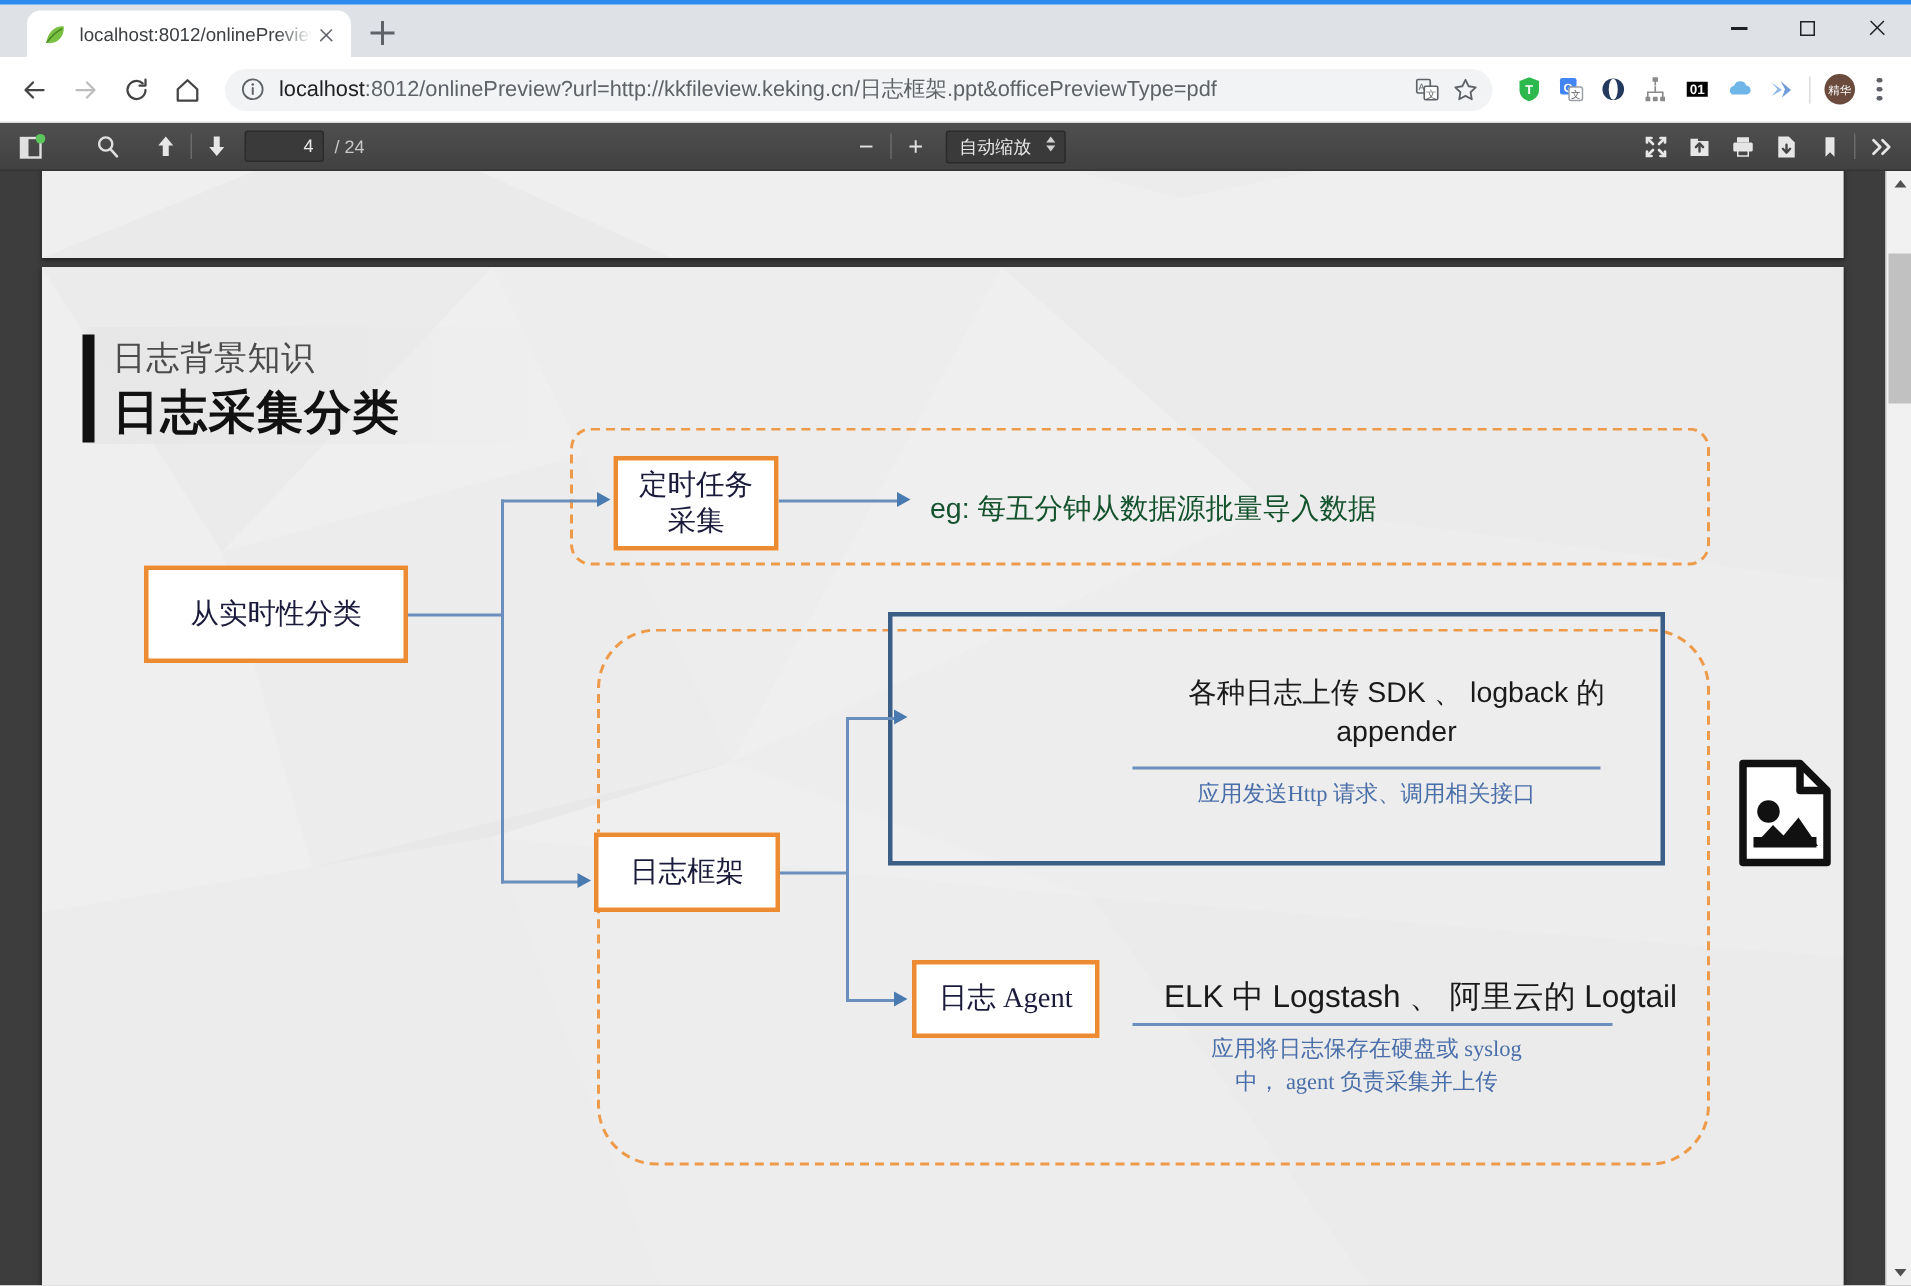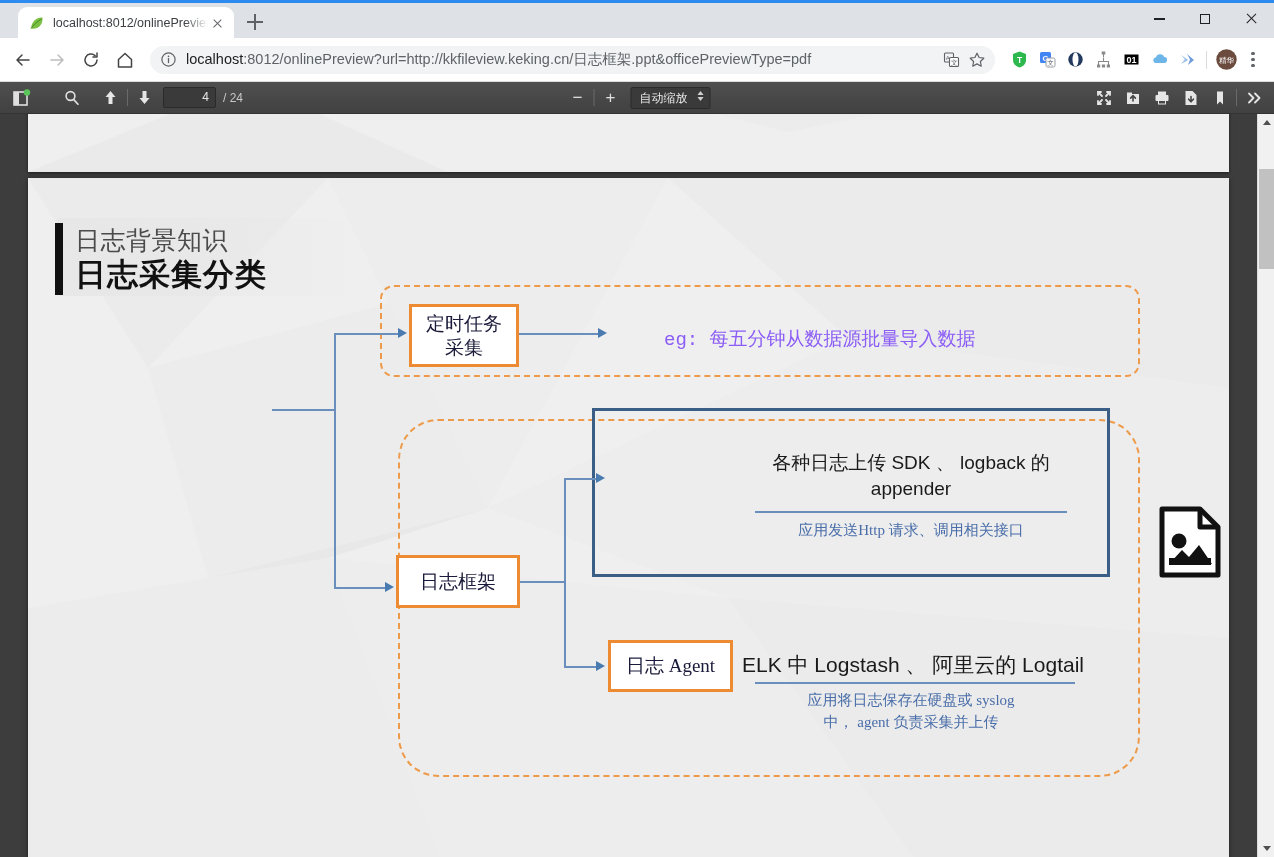--- a/index.html
+++ b/index.html
@@ -123,21 +123,21 @@
   }
   
   .poly { position: absolute; inset: 0; overflow: hidden; }
 
   .slide { position: absolute; inset: 0; }
 
   
   .title-block { position: absolute; left: 30px; top: 40px; width: 310px; height: 78px;
     background: linear-gradient(to right, rgba(230,230,230,.85), rgba(230,230,230,0)); }
   .title-bar { position: absolute; left: 27px; top: 45px; width: 8px; height: 72px; background: #111; }
-  .title-sub { position: absolute; left: 47px; top: 46px; font-size: 25px; color: #4b4b4b;
+  .title-sub { position: absolute; left: 47px; top: 46px; font-size: 22px; color: #4b4b4b;
     font-family: Liberation Sans, sans-serif; letter-spacing: .5px; }
   .title-main { position: absolute; left: 47px; top: 76px; font-size: 31px; color: #111; font-weight: bold;
     font-family: "Liberation Sans", sans-serif; letter-spacing: 1px; }
 
   
   .dashbox-top {
     position: absolute; left: 352px; top: 107px; width: 760px; height: 92px;
     border: 2px dashed #ed9b4a; border-radius: 14px;
   }
   .dashbox-bottom {
@@ -167,26 +167,26 @@
   .lnh { height: 2px; }
   .lnv { width: 2px; }
   .arrow {
     position: absolute; width: 0; height: 0;
     border-top: 5.5px solid transparent; border-bottom: 5.5px solid transparent;
     border-left: 9px solid #4a7bb0;
   }
 
   
   .eg-text {
-    position: absolute; left: 592px; top: 148px; font-size: 19px; color: #8b5cf6;
-    font-family: Liberation Mono, monospace; white-space: nowrap; margin-left: 44px;
+    position: absolute; left: 592px; top: 148px; font-size: 19px; color: #14532d;
+    font-family: Liberation Sans, sans-serif; white-space: nowrap;
   }
   .desc-main {
     position: absolute; text-align: center; color: #1a1a1a; font-size: 19px;
-    font-family: "Liberation Sans", sans-serif; line-height: 1.35;
+    font-family: "Liberation Sans", sans-serif; line-height: 1.35; margin-left: 20px;
   }
   .desc-sub {
     position: absolute; text-align: center; color: #4a6ea9; font-size: 15px;
     font-family: "Liberation Serif", "DejaVu Serif", serif; line-height: 1.45;
   }
   .uline { position: absolute; height: 1.5px; background: #6a8fbc; }
 
   
   .imgph { position: absolute; left: 1130px; top: 328px; width: 64px; height: 72px; }
 
@@ -478,35 +478,36 @@
           <div class="ln lnh" style="left:491px; top:155px; width:82px;"></div>
           <div class="arrow" style="left:570px; top:150px;"></div>
 
           <div class="ln lnh" style="left:492px; top:403px; width:45px;"></div>
           <div class="ln lnv" style="left:536px; top:300px; height:189px;"></div>
           <div class="ln lnh" style="left:536px; top:300px; width:34px;"></div>
           <div class="arrow" style="left:568px; top:295px;"></div>
           <div class="ln lnh" style="left:536px; top:488px; width:34px;"></div>
           <div class="arrow" style="left:568px; top:483px;"></div>
 
+          <div class="node node-root">从实时性分类</div>
           <div class="node node-timer">
             <span style="white-space:pre-line">定时任务
 采集</span>
           </div>
           <div class="node node-rt">日志框架</div>
           <div class="node node-agent">日志 Agent</div>
 
           <div class="eg-text">eg: 每五分钟从数据源批量导入数据</div>
 
           <div class="desc-main" style="left:718px; top:272px; width:330px;">各种日志上传 SDK 、 logback 的</div>
           <div class="desc-main" style="left:718px; top:298px; width:330px;">appender</div>
           <div class="uline" style="left:727px; top:333px; width:312px;"></div>
           <div class="desc-sub" style="left:718px; top:342px; width:330px;">应用发送Http 请求、调用相关接口</div>
 
-          <div class="desc-main" style="left:700px; top:473px; width:370px; font-size:21px;">ELK 中 Logstash 、 阿里云的 Logtail</div>
+          <div class="desc-main" style="left:700px; top:473px; width:370px; font-size:21px;text-align:right;">ELK 中 Logstash 、 阿里云的 Logtail</div>
           <div class="uline" style="left:727px; top:504px; width:320px;"></div>
           <div class="desc-sub" style="left:718px; top:512px; width:330px;">应用将日志保存在硬盘或 syslog</div>
           <div class="desc-sub" style="left:718px; top:534px; width:330px;">中， agent 负责采集并上传</div>
 
           <div class="imgph">
             <svg width="64" height="72" viewBox="0 0 64 72">
               <path d="M4 3h38l18 18v48H4z" fill="#fff" stroke="#111" stroke-width="5" stroke-linejoin="round"></path>
               <path d="M42 3v18h18" fill="none" stroke="#111" stroke-width="5" stroke-linejoin="round"></path>
               <circle cx="21" cy="35" r="7.5" fill="#111"></circle>
               <path d="M11 58 24 44l7 7 10-12 13 19z" fill="#111"></path>

